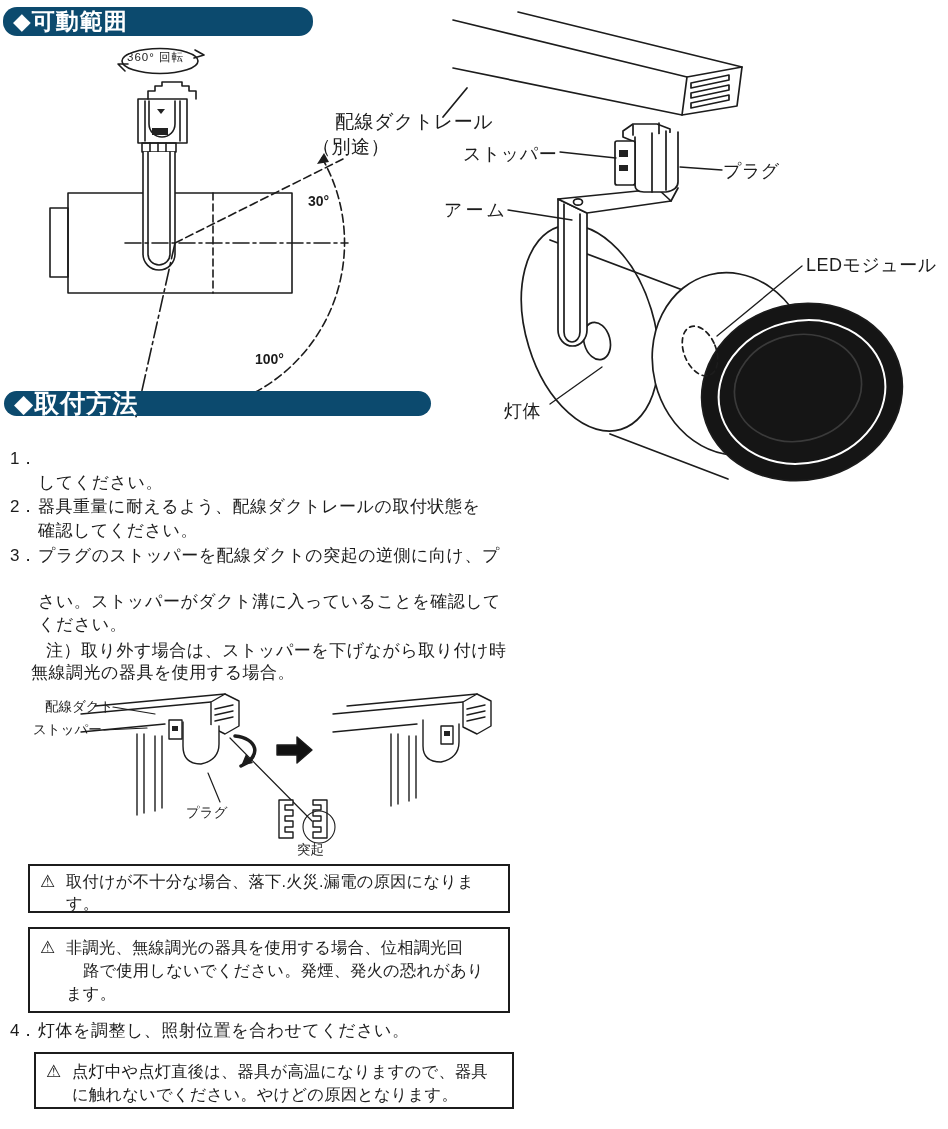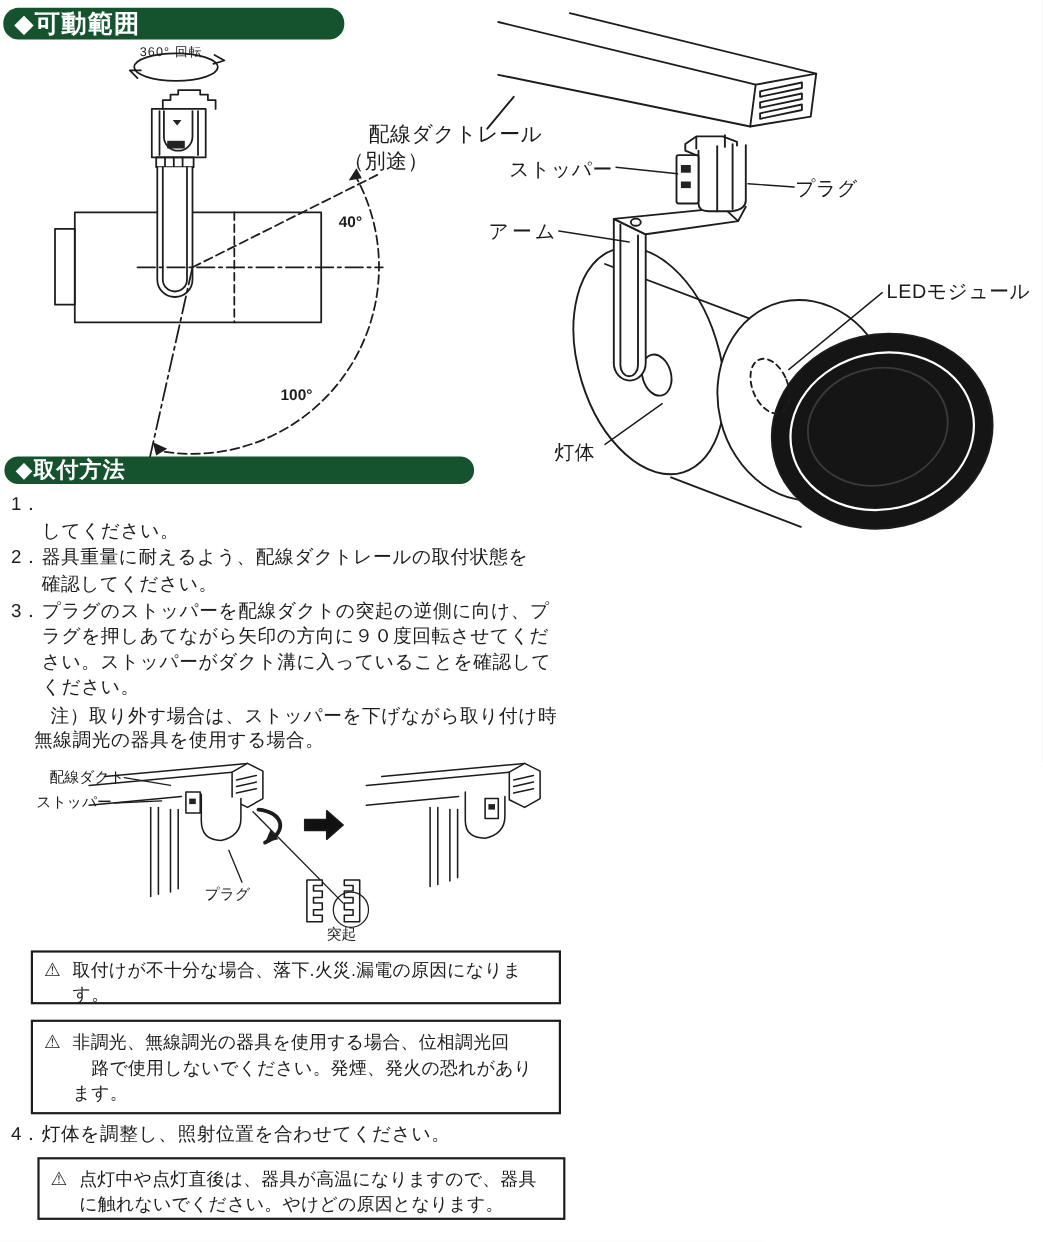--- a/index.html
+++ b/index.html
@@ -1,22 +1,22 @@
 <!DOCTYPE html>
 <html><head>
 <meta charset="utf-8">
 <style>
   html,body{margin:0;padding:0;background:#e8e8e8;}
   .page{position:relative;width:948px;height:1129px;background:#ffffff;overflow:hidden;
         font-family:"Liberation Sans","DejaVu Sans",sans-serif;color:#1c1c1c;}
   .abs{position:absolute;}
-  .pill{position:absolute;background:#14532d;border-radius:14px;color:#ffffff;
+  .pill{position:absolute;background:#0c4a6e;border-radius:14px;color:#ffffff;
         display:flex;align-items:center;font-weight:bold;padding-left:10px;box-sizing:border-box;}
   .pill1{left:3px;top:7px;width:310px;height:29px;font-size:23px;letter-spacing:1px;}
-  .pill2{left:4px;top:415px;width:427px;height:25px;font-size:20px;letter-spacing:1px;text-align:center;}
+  .pill2{left:4px;top:391px;width:427px;height:25px;font-size:25px;letter-spacing:1px;text-align:center;}
   .line{position:absolute;font-size:17px;white-space:nowrap;letter-spacing:0.5px;}
   .stepnum{position:absolute;font-size:17px;white-space:nowrap;}
   .lbl{position:absolute;font-size:18px;white-space:nowrap;letter-spacing:0.5px;}
   .lbl-sm{position:absolute;font-size:13.5px;white-space:nowrap;}
   .lbl-angle{position:absolute;font-size:14px;font-weight:bold;white-space:nowrap;}
   .lbl-rot{position:absolute;font-size:11.5px;white-space:nowrap;letter-spacing:1px;}
   .warnbox{position:absolute;border:2px solid #1c1c1c;background:#fff;box-sizing:border-box;}
   .warnicon{position:absolute;font-size:17px;line-height:20px;}
   .warnline{position:absolute;font-size:16.3px;white-space:nowrap;letter-spacing:0.2px;}
   svg{position:absolute;overflow:visible;}
@@ -67,22 +67,22 @@
     <g>
       <line x1="95" y1="201" x2="318" y2="201" stroke-dasharray="16 4 3 4"></line>
       <line x1="145" y1="201" x2="313" y2="117" stroke-dasharray="8 4"></line>
       <line x1="145" y1="201" x2="106" y2="375" stroke-dasharray="16 4 3 4"></line>
       <path d="M292,116 A170,170 0 0 1 115,368" stroke-dasharray="8 4"></path>
       <path d="M294,111 l-7,11 12,-2 z" fill="#1c1c1c" stroke="none"></path>
       <path d="M112,372 l-3,-12 13,6 z" fill="#1c1c1c" stroke="none"></path>
     </g>
   </svg>
 
-  <div class="lbl-rot" style="left:127px;top:40px;">360° 回転</div>
-  <div class="lbl-angle" style="left:308px;top:193px;">40°</div>
+  <div class="lbl-rot" style="left:127px;top:50px;">360° 回転</div>
+  <div class="lbl-angle" style="left:308px;top:193px;">30°</div>
   <div class="lbl-angle" style="left:255px;top:351px;">100°</div>
 
   <svg class="abs" style="left:430px;top:0px;" width="518" height="455" viewBox="0 0 518 455" fill="none" stroke="#1c1c1c" stroke-width="1.7" stroke-linejoin="round" stroke-linecap="round">
 
     <g>
       <line x1="88" y1="12" x2="312" y2="67"></line>
       <line x1="23" y1="20" x2="257" y2="77"></line>
       <line x1="23" y1="68" x2="252" y2="115"></line>
       <polygon points="257,77 312,67 307,106 252,115" fill="#ffffff"></polygon>
       <polygon points="261,83 299,75 299,80 261,88"></polygon>
@@ -146,21 +146,20 @@
 
   <div class="stepnum" style="left:10px;top:447px;">1．</div>
   <div class="line" style="left:38px;top:471px;text-align:right;">してください。</div>
 
   <div class="stepnum" style="left:10px;top:495px;">2．</div>
   <div class="line" style="left:38px;top:495px;">器具重量に耐えるよう、配線ダクトレールの取付状態を</div>
   <div class="line" style="left:38px;top:519px;">確認してください。</div>
 
   <div class="stepnum" style="left:10px;top:544px;">3．</div>
   <div class="line" style="left:38px;top:544px;">プラグのストッパーを配線ダクトの突起の逆側に向け、プ</div>
-  <div class="line" style="left:38px;top:567px;">ラグを押しあてながら矢印の方向に９０度回転させてくだ</div>
   <div class="line" style="left:38px;top:590px;">さい。ストッパーがダクト溝に入っていることを確認して</div>
   <div class="line" style="left:38px;top:613px;">ください。</div>
 
   <div class="line" style="left:46px;top:639px;">注）取り外す場合は、ストッパーを下げながら取り付け時</div>
   <div class="line" style="left:31px;top:661px;">無線調光の器具を使用する場合。</div>
 
   <svg class="abs" style="left:25px;top:688px;" width="485" height="172" viewBox="0 0 485 172" fill="none" stroke="#1c1c1c" stroke-width="1.4" stroke-linejoin="round" stroke-linecap="round">
 
     <g>
       <line x1="70" y1="18" x2="200" y2="6"></line>

